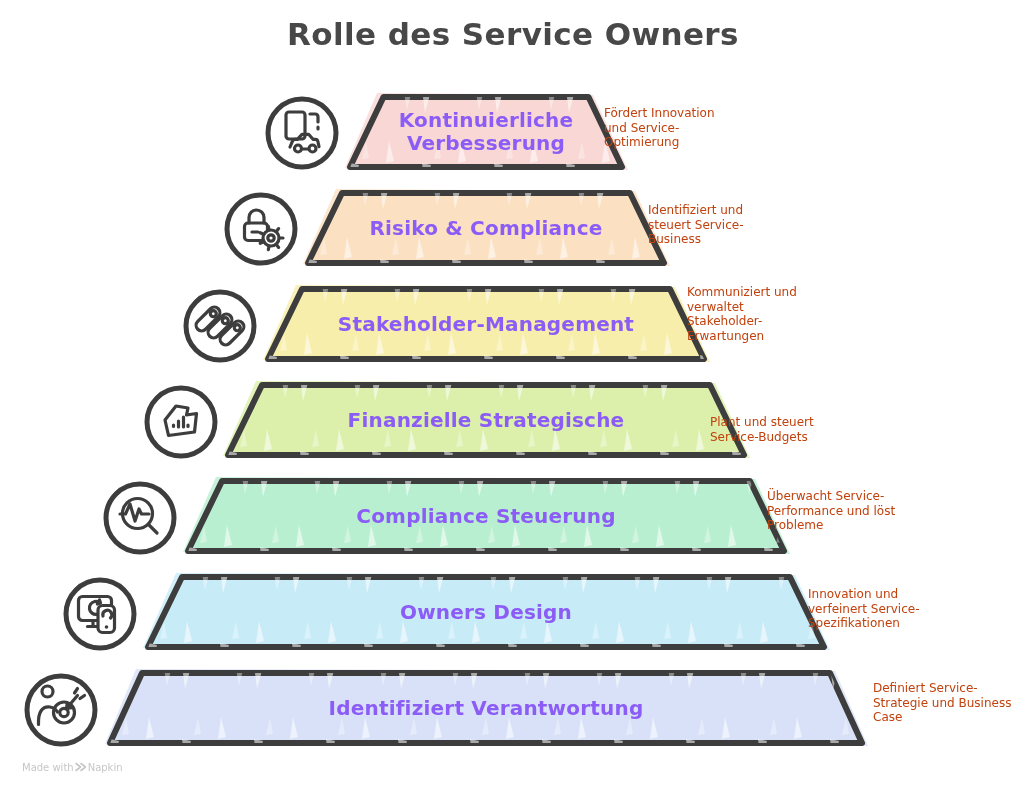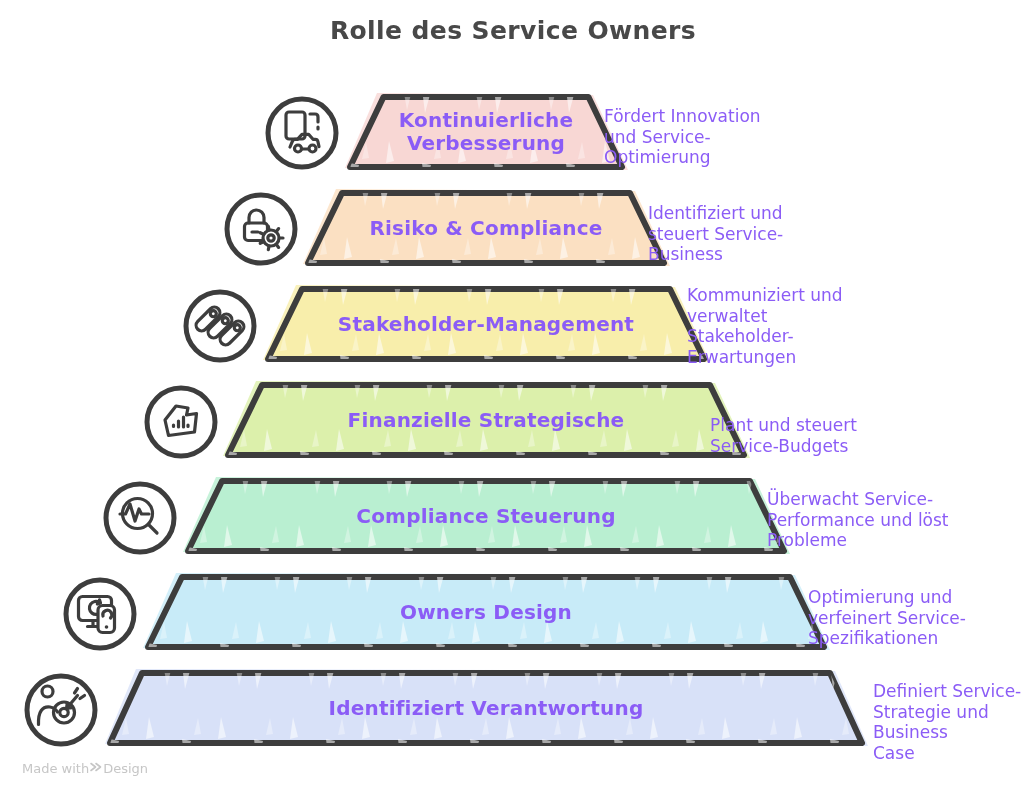--- a/index.html
+++ b/index.html
@@ -1,34 +1,34 @@
 <!DOCTYPE html>
 <html><head>
 <meta charset="utf-8">
 <style>
   html,body{margin:0;padding:0;background:#fff;}
   body{width:1026px;height:797px;font-family:"DejaVu Sans",sans-serif;}
   .canvas{position:relative;width:1026px;height:797px;background:#fff;overflow:hidden;}
   .title{position:absolute;top:16px;left:0;width:1026px;text-align:center;
-         font-size:25px;font-weight:bold;color:#484848;letter-spacing:.4px;}
+         font-size:31px;font-weight:bold;color:#484848;letter-spacing:.4px;}
   .row{position:absolute;inset:0;pointer-events:none;}
   .abs{position:absolute;}
   .tier-label{position:absolute;height:70px;display:flex;align-items:center;justify-content:center;
               text-align:center;font-weight:bold;font-size:20px;color:#8b5cf6;
               white-space:pre-line;letter-spacing:.2px;line-height:1.15;}
-  .note{position:absolute;font-size:17px;line-height:1.22;color:#8b5cf6;white-space:pre-line;}
+  .note{position:absolute;font-size:12px;line-height:1.22;color:#c2410c;white-space:pre-line;}
   .trap-blob{fill:var(--tier);opacity:.8;}
   .trap-main{stroke:#3d3d3d;stroke-width:6;stroke-linejoin:round;fill:var(--tier);}
   .trap-streak{fill:url(#streaks);opacity:.55;stroke:none;}
   .icon-blob{fill:var(--tier);opacity:.9;}
   .icon-circle{fill:#fff;stroke:#3d3d3d;stroke-width:5;}
   .ic{stroke:#3d3d3d;stroke-width:3.2;fill:none;stroke-linecap:round;stroke-linejoin:round;}
   .ic-fill{fill:#3d3d3d;stroke:none;}
-  .footer{position:absolute;left:22px;top:761px;display:flex;
-          font-size:13px;color:#c6c6c6;}
+  .footer{position:absolute;left:22px;top:761px;display:flex;align-items:center;
+          font-size:10px;color:#c6c6c6;}
   .logo{stroke:#c6c6c6;stroke-width:1.6;fill:none;stroke-linecap:round;stroke-linejoin:round;}
 </style>
 </head>
 <body>
 
 <svg width="0" height="0" style="position:absolute" aria-hidden="true">
   <defs>
     <pattern id="streaks" width="72" height="74" patternUnits="userSpaceOnUse">
       <path d="M8,0 l9,2 -6,22 z" fill="#fff"></path>
       <path d="M44,74 l8,-2 -5,-20 z" fill="#fff"></path>
@@ -176,21 +176,21 @@
       <g class="ic">
         <rect x="21.5" y="25.5" width="33" height="24" rx="4"></rect>
         <path d="M36 49.5 v4.5 M30.5 55.5 h11"></path>
         <path d="M42.5 31.5 a6.5 6.5 0 1 0 1.5 9.5"></path>
         <path d="M42.5 28.8 l1 3.2 -3.2 1"></path>
         <rect x="41" y="34.5" width="16.5" height="27" rx="4.5" fill="#fff"></rect>
         <path d="M46 45 a4.5 4.5 0 1 1 7.5 2"></path>
         <circle class="ic-fill" cx="49.5" cy="56" r="1.8"></circle>
       </g>
     </svg>
-    <div class="note" style="left:808px;top:587px;width:190px">Optimierung und
+    <div class="note" style="left:808px;top:587px;width:190px">Innovation und
 verfeinert Service-
 Spezifikationen</div>
   </div>
 
   <div class="row" style="--tier: #d8e1f8;">
     <svg class="abs" style="left:102px;top:665px" width="768" height="86">
       <path class="trap-blob" d="M34 4 L733 6 L766 81 L3 79 Z"></path>
       <path class="trap-main" d="M40 8 H728 L760 78 H8 Z"></path>
       <path class="trap-streak" d="M40 8 H728 L760 78 H8 Z"></path>
     </svg>
@@ -211,16 +211,16 @@
 Strategie und Business
 Case</div>
   </div>
 
   <div class="footer">
     <span>Made with</span>
     <svg width="14" height="12" viewBox="0 0 14 12">
       <path class="logo" d="M2 2.5 l4.5 3.5 -4.5 3.5"></path>
       <path class="logo" d="M7 2.5 l4.5 3.5 -4.5 3.5"></path>
     </svg>
-    <span>Design</span>
+    <span>Napkin</span>
   </div>
 
 </div>
 
 </body></html>

